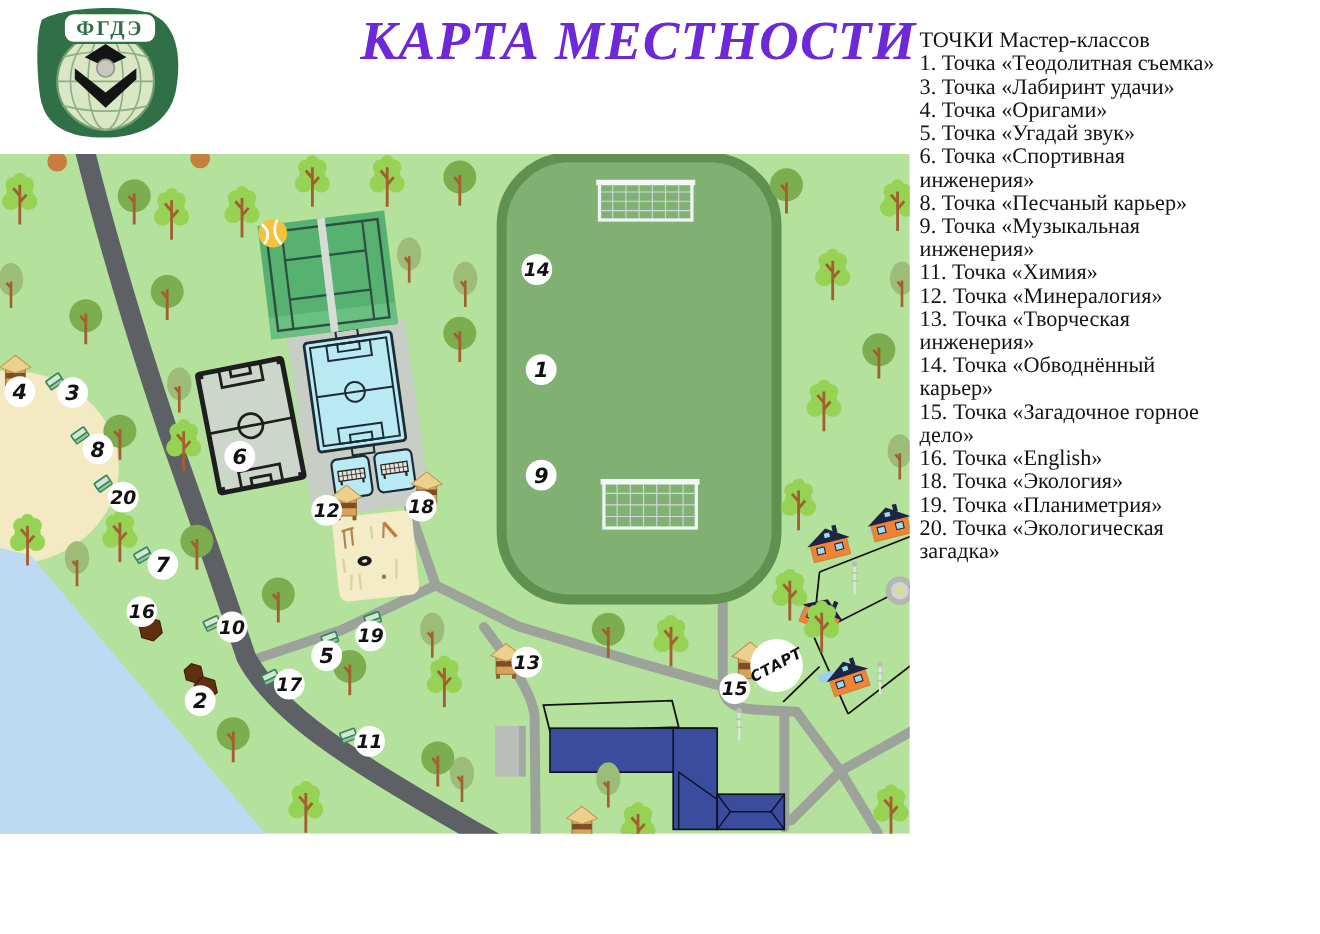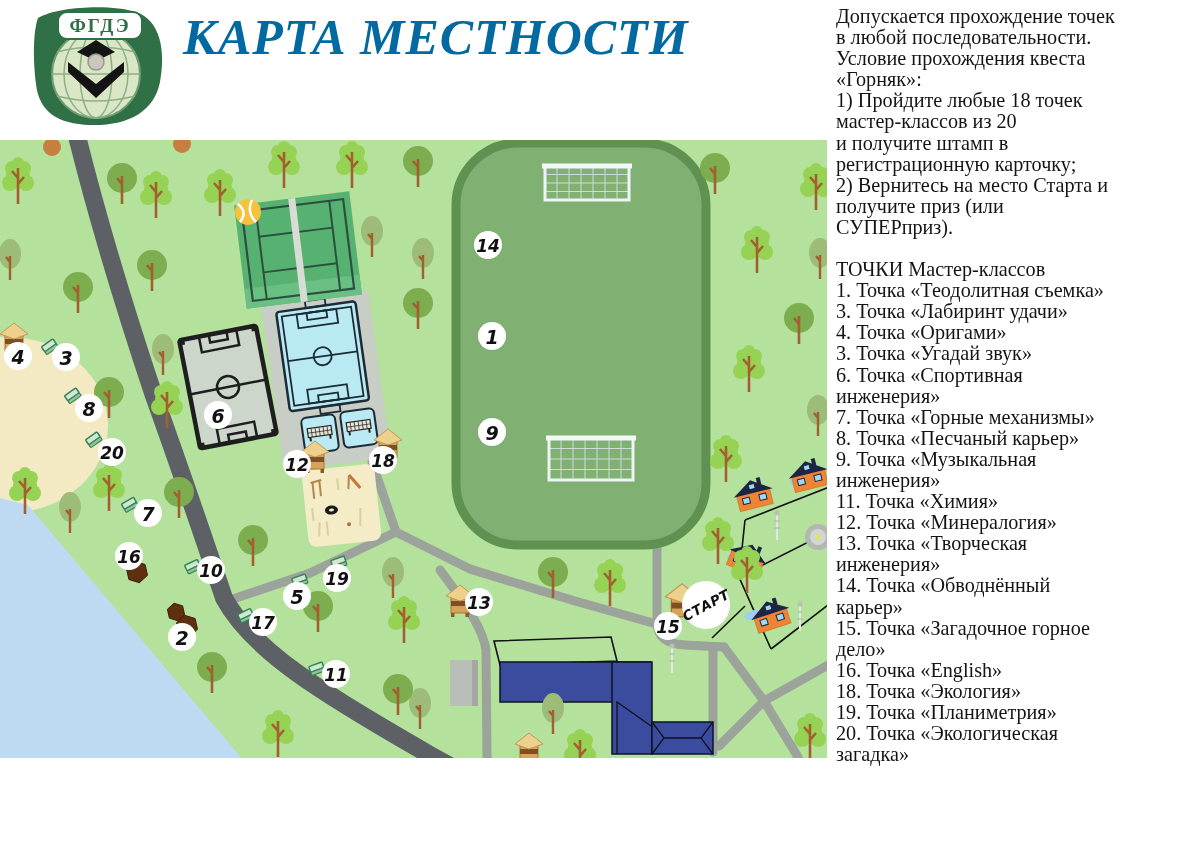--- a/index.html
+++ b/index.html
@@ -35,46 +35,34 @@
         <path d="M27,92 Q66,102 105,92"></path>
       </g>
       <rect x="28" y="8" width="84" height="27" rx="9" fill="#ffffff" stroke="#2f7046" stroke-width="2"></rect>
       <text x="70" y="28" text-anchor="middle" font-family="Liberation Serif, serif" font-weight="bold" font-size="19" letter-spacing="2" fill="#2f7046">ФГДЭ</text>
       <polygon points="66,36 85,48 66,57 47,48" fill="#141414"></polygon>
       <polygon points="38,58 66,80 94,58 94,68 66,94 38,68" fill="#141414"></polygon>
       <circle cx="66" cy="58" r="8" fill="#cac7bd" stroke="#9a968a" stroke-width="1.5"></circle>
     </svg>
   </div>
 
-  <h1 class="title" style="margin: 0px; color: #0369a1;">
+  <h1 class="title" style="margin: 0px; color: #6d28d9; text-align: right;">
     <span>КАРТА МЕСТНОСТИ</span><br>
   </h1>
 
   <aside class="panel">
-    <div class="intro" id="intro">Допускается прохождение точек
-в любой последовательности.
-Условие прохождения квеста
-«Горняк»:
-1) Пройдите любые 18 точек
-мастер-классов из 20
-и получите штамп в
-регистрационную карточку;
-2) Вернитесь на место Старта и
-получите приз (или
-СУПЕРприз).</div>
     <div class="blank"></div>
     <div class="ltitle">ТОЧКИ Мастер-классов</div>
     <div id="points">
         <div class="point">1. Точка «Теодолитная съемка»</div>
         <div class="point">3. Точка «Лабиринт удачи»</div>
         <div class="point">4. Точка «Оригами»</div>
-        <div class="point">3. Точка «Угадай звук»</div>
+        <div class="point">5. Точка «Угадай звук»</div>
         <div class="point">6. Точка «Спортивная
 инженерия»</div>
-        <div class="point">7. Точка «Горные механизмы»</div>
         <div class="point">8. Точка «Песчаный карьер»</div>
         <div class="point">9. Точка «Музыкальная
 инженерия»</div>
         <div class="point">11. Точка «Химия»</div>
         <div class="point">12. Точка «Минералогия»</div>
         <div class="point">13. Точка «Творческая
 инженерия»</div>
         <div class="point">14. Точка «Обводнённый
 карьер»</div>
         <div class="point">15. Точка «Загадочное горное

